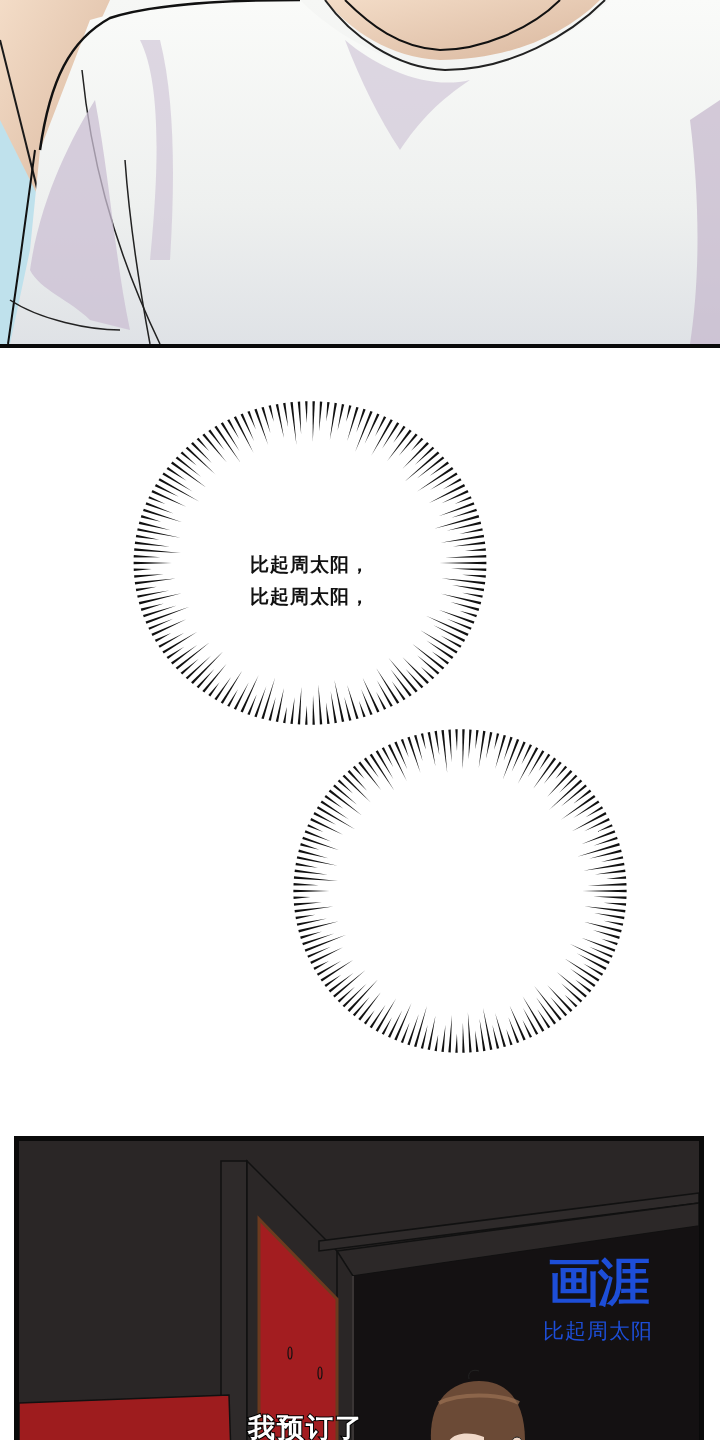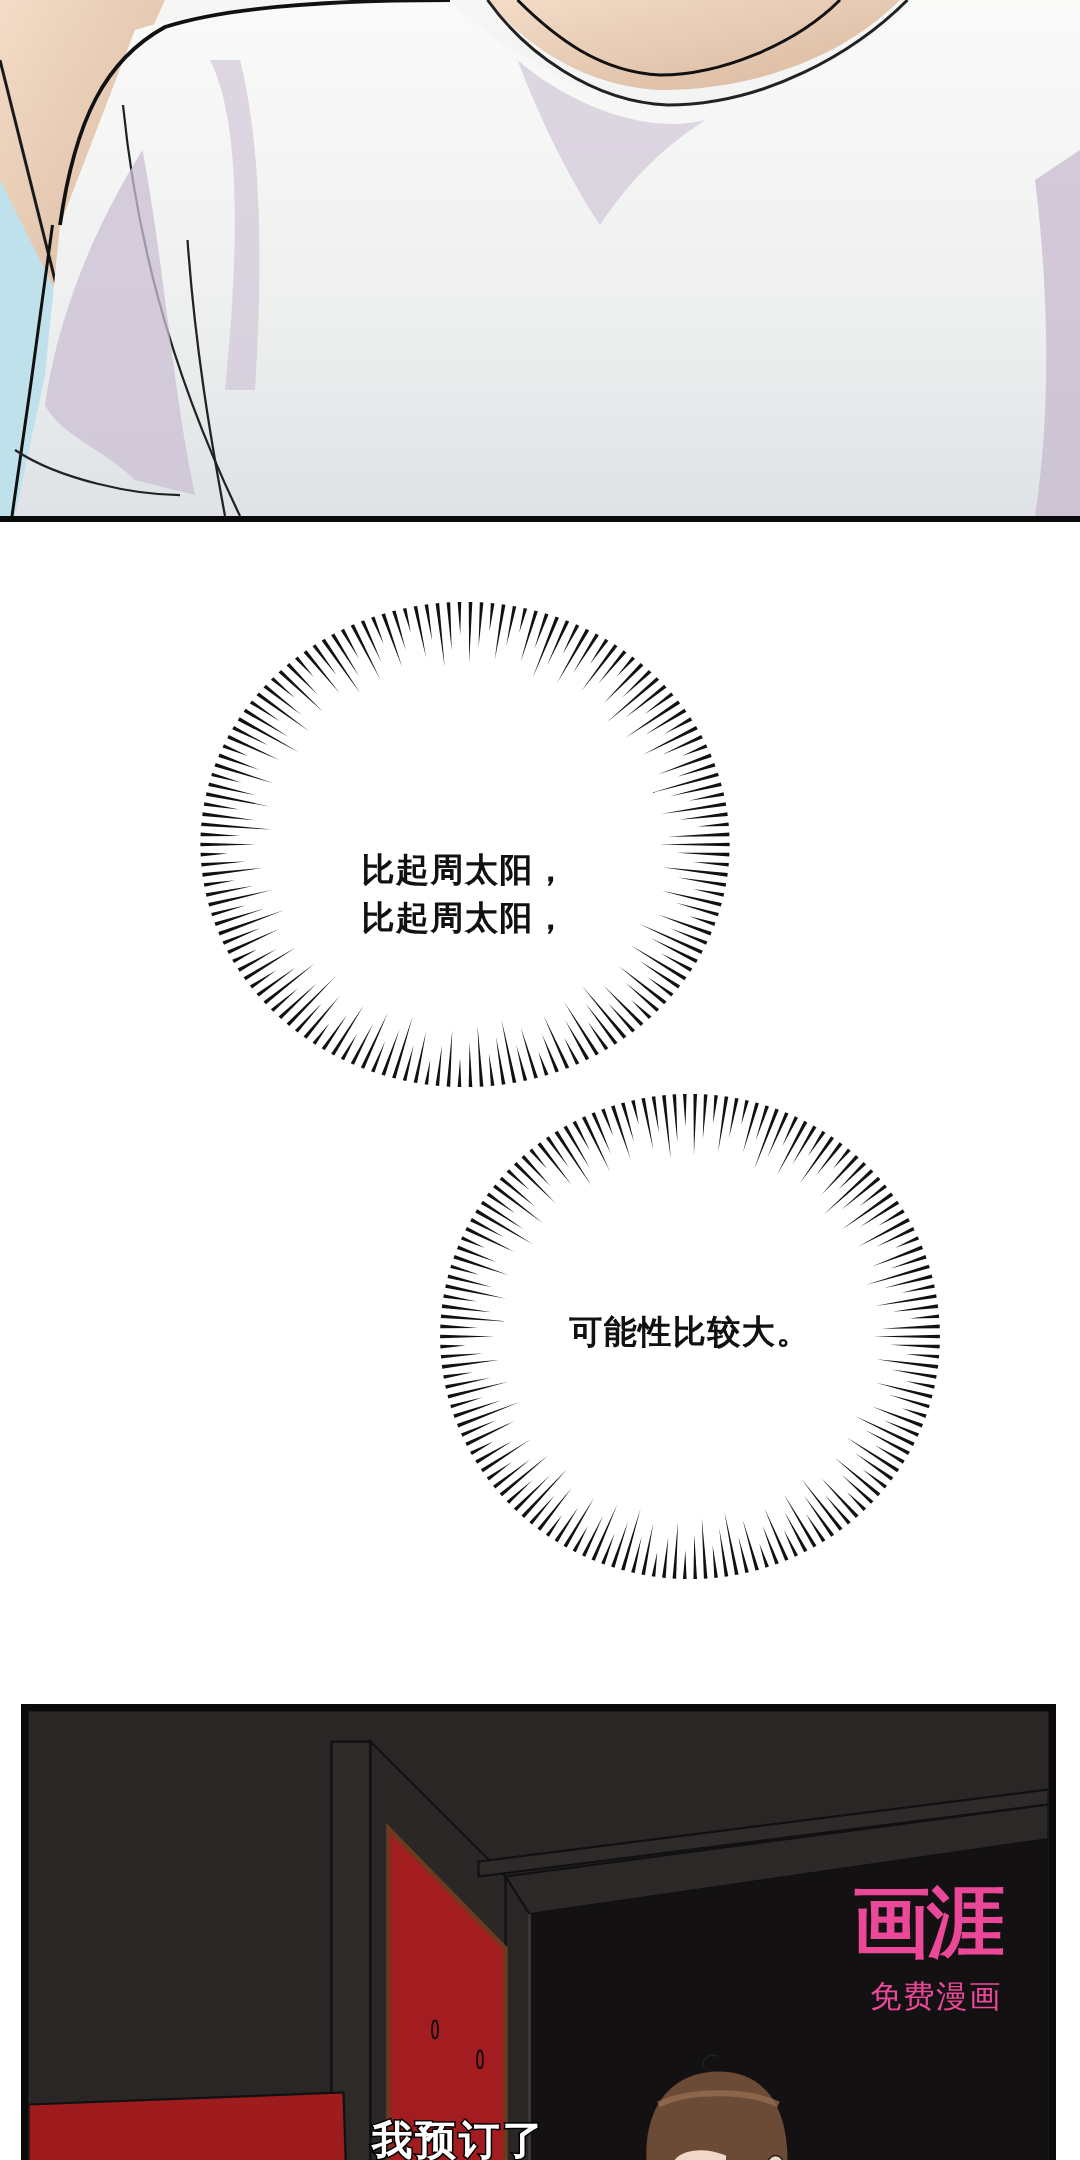--- a/index.html
+++ b/index.html
@@ -51,33 +51,32 @@
       position: absolute;
     }
     .burst svg { position: absolute; left: 0; top: 0; }
     .burst-text {
       position: absolute;
       left: 0; right: 0;
       text-align: center;
       font-family: "DejaVu Sans", sans-serif;
       font-weight: bold;
       color: #111111;
-      font-size: 22px;
+      font-size: 19px;
       line-height: 32px;
       letter-spacing: 1px;
-      margin-top: 17px;
     }
 
     
     .watermark {
       position: absolute;
       left: 528px; top: 1252px;
       width: 140px;
-      text-align: right;
-      color: #ec4899;
+      text-align: center;
+      color: #1d4ed8;
     }
     .watermark-logo {
       font-family: "DejaVu Sans", sans-serif;
       font-weight: bold;
       font-size: 52px;
       line-height: 60px;
       letter-spacing: -2px;
     }
     .watermark-sub {
       font-family: "DejaVu Sans", sans-serif;
@@ -451,21 +450,20 @@
       <polygon points="303.5725938063893,119.8531867357272 327.72774325765056,112.95551486665597 326.93846330547797,110.68901157808601" fill="#111"></polygon>
       <polygon points="287.17590649792504,130.6630225229968 329.8362664451758,119.41234183111747 329.14259013250904,117.1147750370405" fill="#111"></polygon>
       <polygon points="299.0927637152239,132.8294761963543 331.66438250862774,125.94914503879724 331.06752677943206,123.62454545208854" fill="#111"></polygon>
       <polygon points="311.0097581217854,135.90899622077904 333.2088843112333,132.5544567156488 332.7098962532707,130.20690247388765" fill="#111"></polygon>
       <polygon points="293.3678241582616,144.7476033987966 334.4670622720055,139.21668890049094 334.0668172798868,136.85029841152172" fill="#111"></polygon>
       <polygon points="304.92759937876895,148.45601316951178 335.43670911926915,145.92415377422932 335.1359093587148,143.54307849107457" fill="#111"></polygon>
       <polygon points="316.36487116656724,153.07088665454506 336.1161237629662,152.66508416426393 335.91529693896865,150.27350130206514" fill="#111"></polygon>
       <polygon points="297.7278625998381,159.80406888528088 336.5041142789449,159.427654188107 336.4036127099948,157.02975939586975" fill="#111"></polygon>
     </svg>
   <div class="burst-text" style="top:130px;">
-    <div>可能性比较大。</div>
   </div>
 </div>
 
 <div class="panel-bottom">
   <div class="panel-bottom-inner">
     <svg width="680" height="315" viewBox="0 0 680 315">
 
       <rect x="0" y="0" width="680" height="315" fill="#2a2626"></rect>
 
       <path d="M202,20 L228,20 L228,315 L202,315 Z" fill="#2e2a2a" stroke="#111" stroke-width="1.5"></path>
@@ -490,16 +488,16 @@
         <path d="M430,300 C435,292 450,290 465,296 L465,315 L430,315 Z" fill="#f0d8c8"></path>
         <path d="M440,304 L455,302" stroke="#222" stroke-width="2"></path>
         <ellipse cx="498" cy="304" rx="6" ry="8" fill="#f0d8c8" stroke="#222" stroke-width="1"></ellipse>
       </g>
     </svg>
   </div>
 </div>
 
 <div class="watermark">
   <div class="watermark-logo">画涯</div>
-  <div class="watermark-sub">免费漫画</div>
+  <div class="watermark-sub">比起周太阳</div>
 </div>
 
 <div class="caption">我预订了</div>
 
 </body></html>

